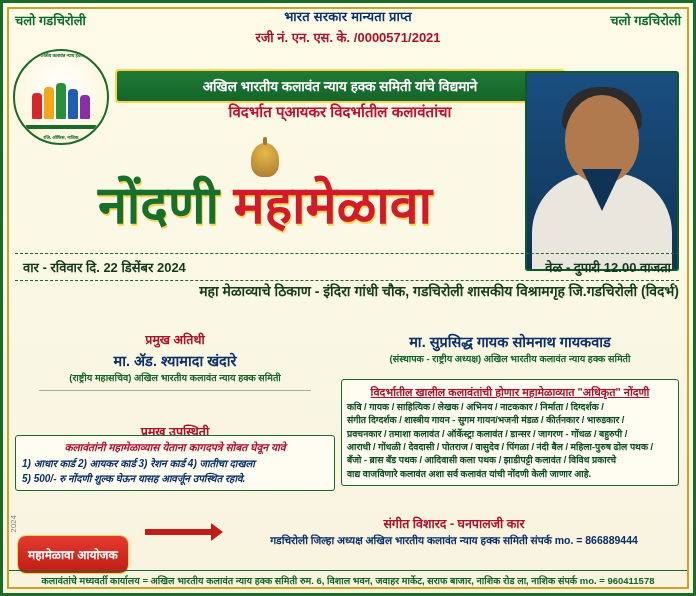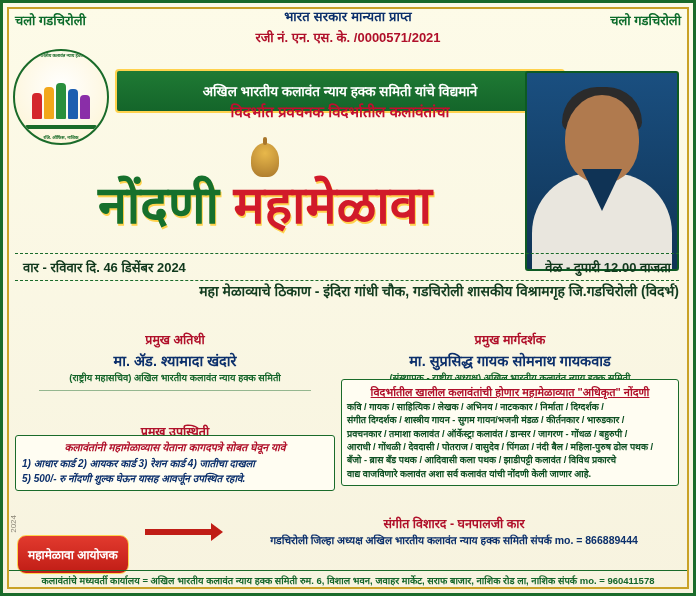--- a/index.html
+++ b/index.html
@@ -75,21 +75,21 @@
   }
 
   
   .samiti-ribbon{
     position:absolute;left:112px;right:128px;top:66px;
     background:linear-gradient(#1f7a34,#14652a);
     border:2px solid #ffd24d;
     border-radius:4px;
     color:#ffffff;
     font-size:13.5px;font-weight:bold;text-align:center;
-    padding:11px 4px;
+    padding:6px 4px;
     box-sizing:border-box;
   }
   .vidarbha-line{
     position:absolute;left:112px;right:128px;top:98px;
     text-align:center;
     color:#c20f2f;font-weight:bold;font-size:15px;
   }
 
   
   .title-wrap{
@@ -267,59 +267,58 @@
       <span class="fig f2"></span>
       <span class="fig f3"></span>
       <span class="fig f4"></span>
       <span class="fig f5"></span>
     </div>
     <div class="base"></div>
     <div class="ring-txt2">रजि. ऑफिस, नाशिक</div>
   </div>
 
   <div class="samiti-ribbon">अखिल भारतीय कलावंत न्याय हक्क समिती यांचे विद्यमाने</div>
-  <div class="vidarbha-line">विदर्भात प्रवचनक विदर्भातील कलावंतांचा</div>
+  <div class="vidarbha-line">विदर्भात प्आयकर विदर्भातील कलावंतांचा</div>
 
   <div class="title-wrap">
     <div class="ganesh"></div>
     <div class="title-main">
       <span class="t-green">नोंदणी</span>
       <span class="t-red">महामेळावा</span>
     </div>
   </div>
 
   <div class="portrait">
     <div class="p-body"></div>
     <div class="p-hair"></div>
     <div class="p-head"></div>
     <div class="p-collar"></div>
   </div>
 
   <div class="date-strip">
-    <span>वार - रविवार दि. 46 डिसेंबर 2024</span>
+    <span>वार - रविवार दि. 22 डिसेंबर 2024</span>
     <span>वेळ - दुपारी 12.00 वाजता</span>
   </div>
   <div class="venue-line">महा मेळाव्याचे ठिकाण - इंदिरा गांधी चौक, गडचिरोली शासकीय विश्रामगृह जि.गडचिरोली (विदर्भ)</div>
 
   <div class="guests-left">
     <div class="g-block">
       <div class="g-head">प्रमुख अतिथी</div>
       <div class="g-name">मा. ॲड. श्यामादा खंदारे</div>
       <div class="g-sub">(राष्ट्रीय महासचिव) अखिल भारतीय कलावंत न्याय हक्क समिती</div>
     </div>
     <div class="divider-h"></div>
     <div class="g-block">
       <div class="g-head">प्रमुख उपस्थिती</div>
       <div class="g-name">मा. अभियंता- कवि मनोहर शहारे</div>
     </div>
   </div>
 
   <div class="guests-right">
     <div class="g-block">
-      <div class="g-head">प्रमुख मार्गदर्शक</div>
       <div class="g-name">मा. सुप्रसिद्ध गायक सोमनाथ गायकवाड</div>
       <div class="g-sub">(संस्थापक - राष्ट्रीय अध्यक्ष) अखिल भारतीय कलावंत न्याय हक्क समिती</div>
     </div>
   </div>
 
   <div class="reg-box">
     <div class="rb-head">विदर्भातील खालील कलावंतांची होणार महामेळाव्यात "अधिकृत" नोंदणी</div>
     <div class="rb-body">
       <div>कवि / गायक / साहित्यिक / लेखक / अभिनय / नाटककार / निर्माता / दिग्दर्शक /</div>
       <div>संगीत दिग्दर्शक / शास्त्रीय गायन - सुगम गायन/भजनी मंडळ / कीर्तनकार / भारुडकार /</div>

